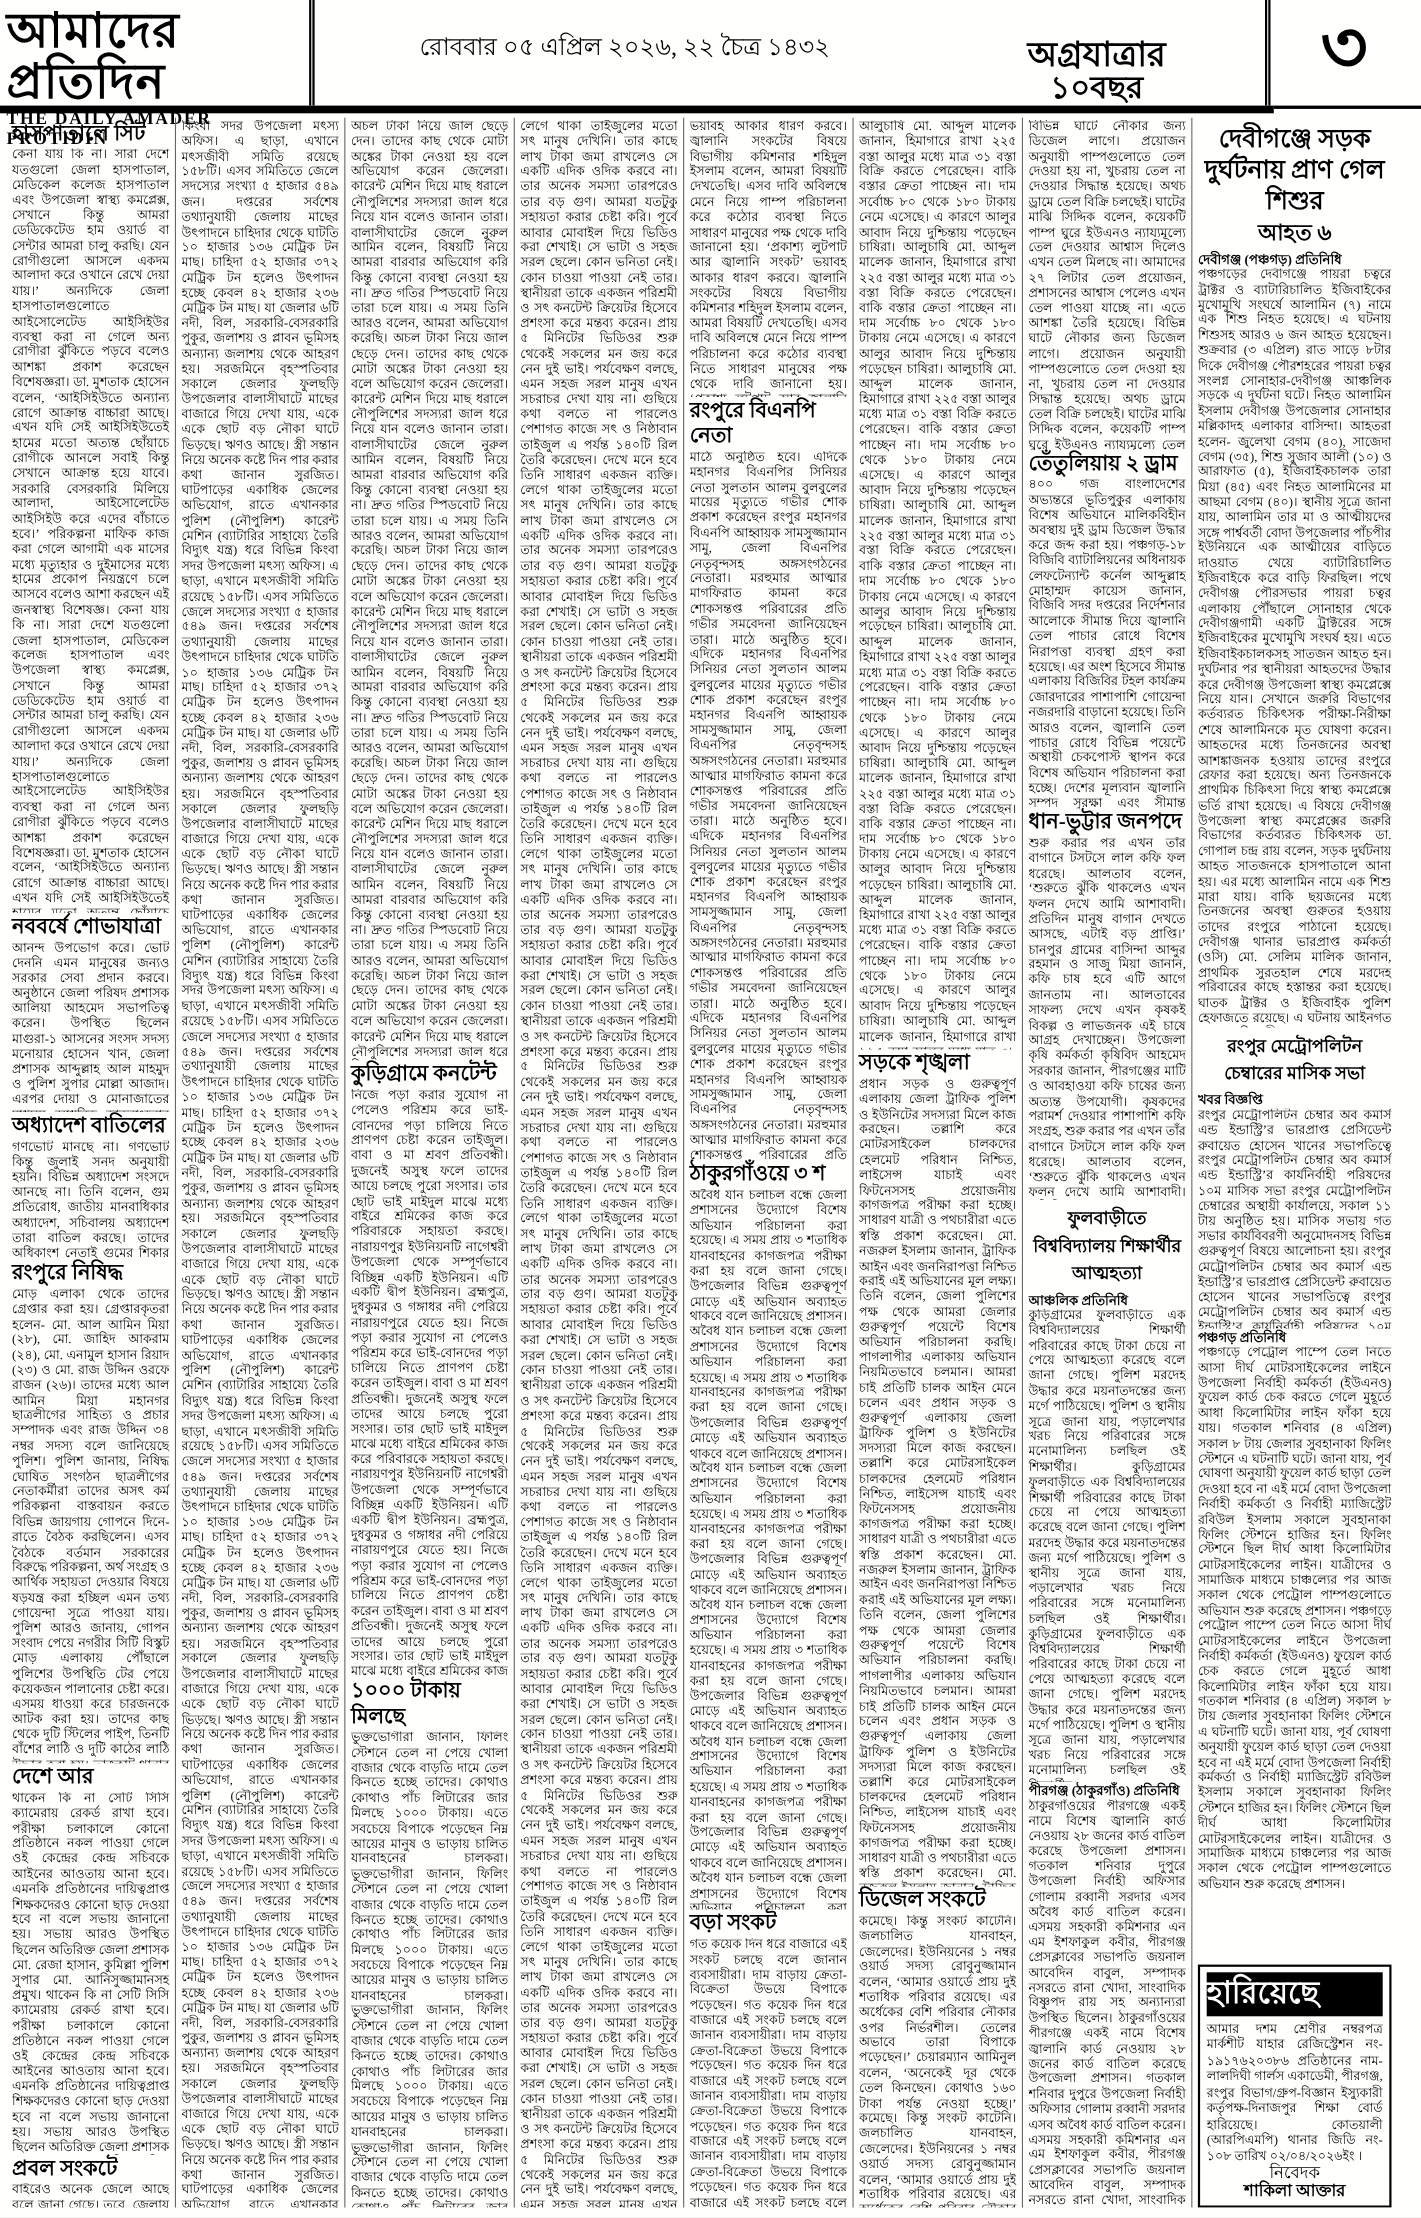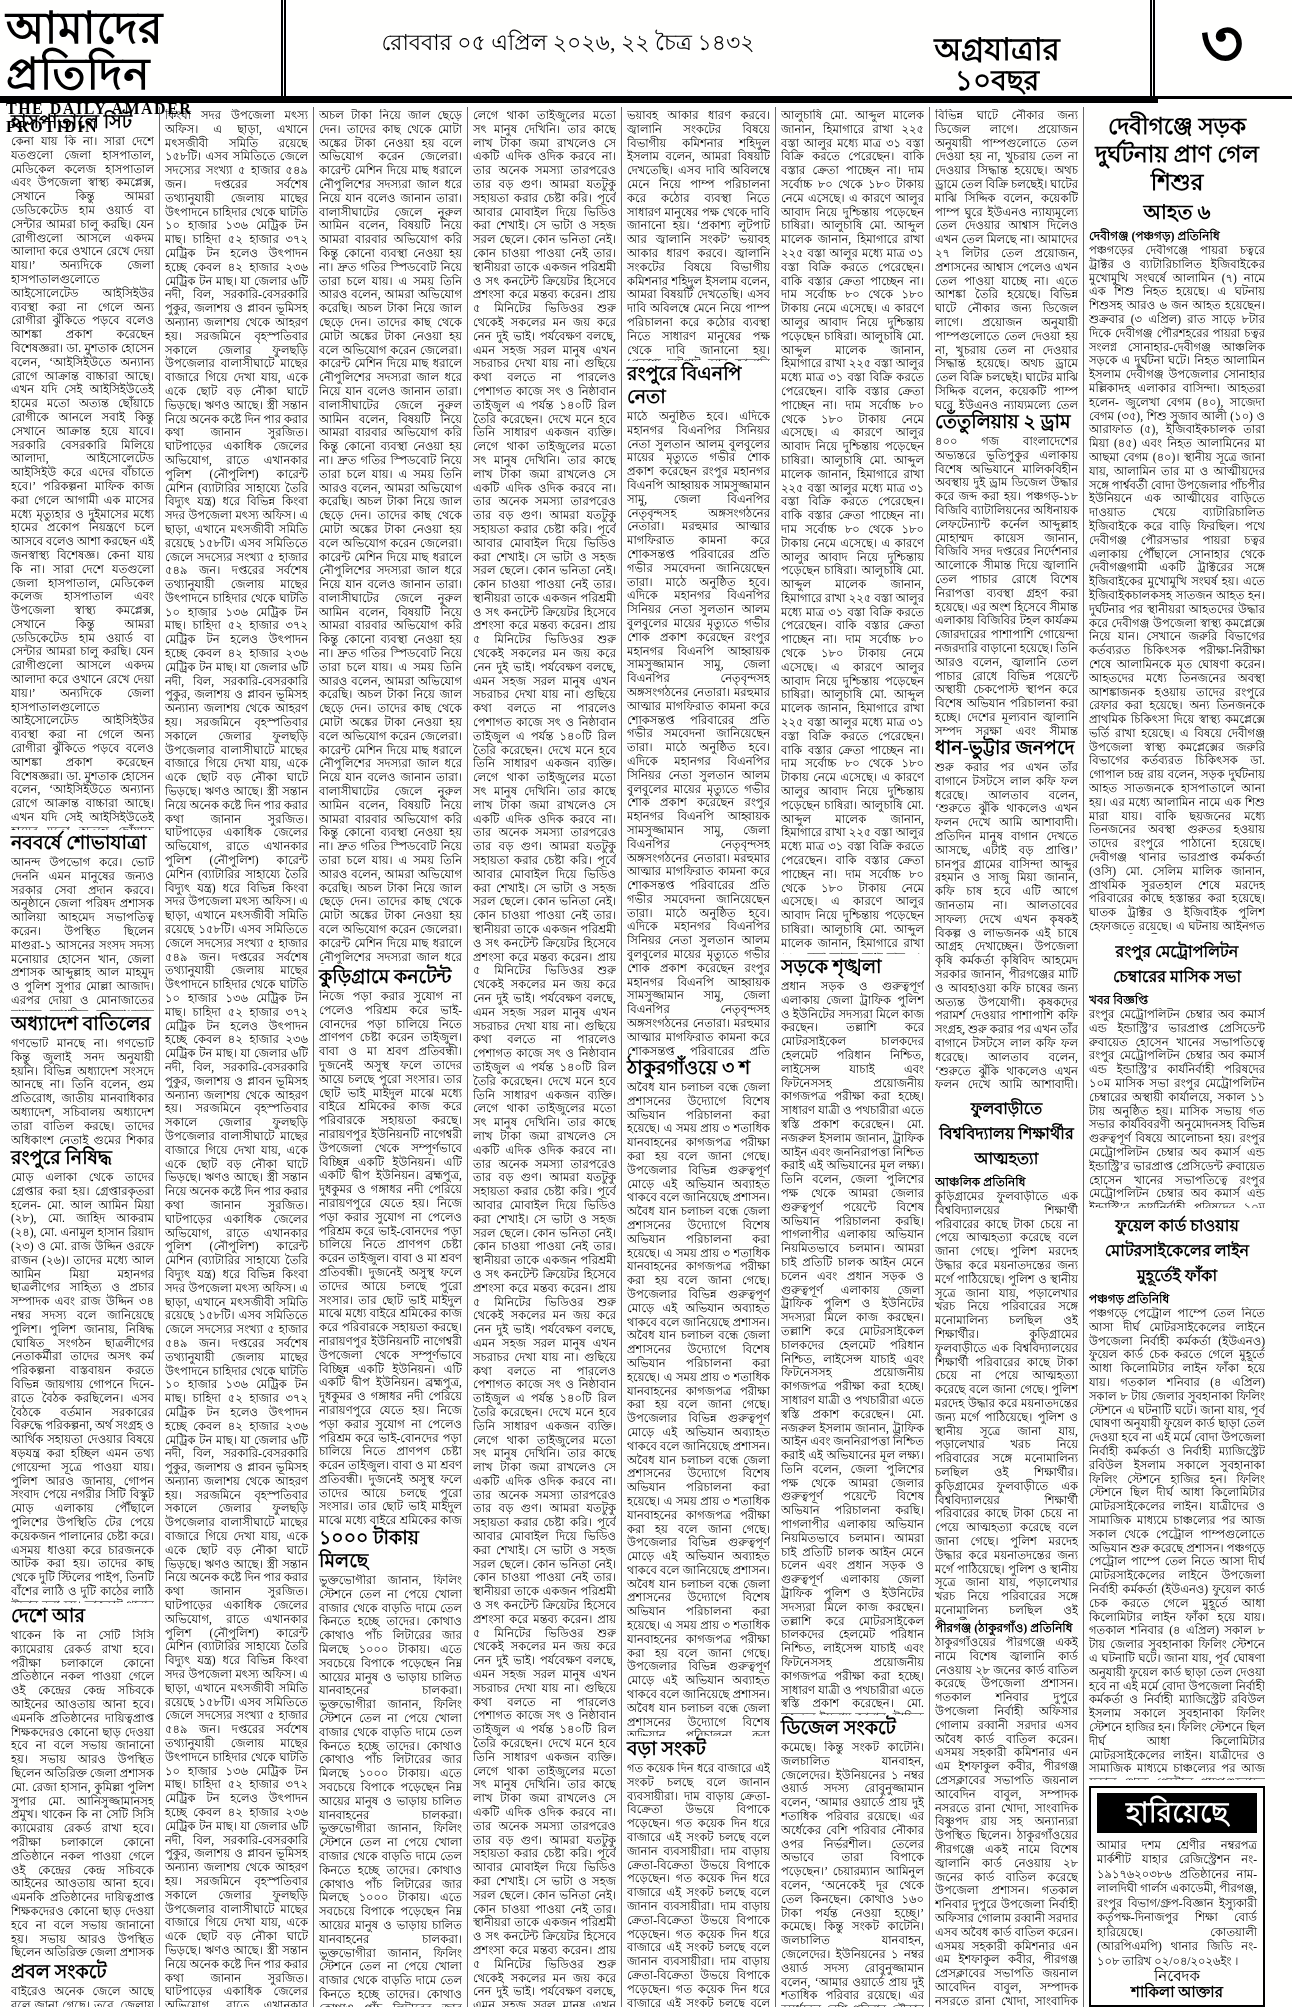--- a/index.html
+++ b/index.html
@@ -27,21 +27,21 @@
   .body{font-size:11.5px;line-height:13.8px;text-align:justify;word-break:break-word;}
   .c-head{font-size:19px;font-weight:800;line-height:23px;padding:1px 0 2px 0;flex-shrink:0;
           font-family:"Liberation Serif","DejaVu Serif",serif;}
   .d-head{text-align:center;font-weight:800;flex-shrink:0;}
   .d-lg{font-size:23px;line-height:28px;padding:4px 0 2px 0;}
   .d-sub{font-size:20px;line-height:26px;padding:0 0 3px 0;}
   .d-md{font-size:16px;line-height:25px;padding:5px 0 3px 0;}
   .byline{font-size:12px;font-weight:700;flex-shrink:0;line-height:16px;}
   
   .lost-box{border:2px solid #000;padding:5px 6px;margin-top:6px;flex-shrink:0;}
-  .banner{background:#000;color:#fff;text-align:center;font-size:28px;font-weight:800;
+  .banner{background:#000;color:#fff;text-align:left;font-size:28px;font-weight:800;
           line-height:40px;margin-bottom:5px;}
   .box-body{font-size:11.5px;line-height:14.5px;text-align:justify;}
   .box-center{text-align:center;font-size:15px;line-height:16px;}
   .box-center.b{font-weight:700;}
 </style>
 </head>
 <body>
 
 <div class="page">
 
@@ -124,21 +124,20 @@
         <div class="body fill" style="flex: 1 1 auto; overflow: hidden;">ঠাকুরগাঁওয়ের পীরগঞ্জে একই নামে বিশেষ জ্বালানি কার্ড নেওয়ায় ২৮ জনের কার্ড বাতিল করেছে উপজেলা প্রশাসন। গতকাল শনিবার দুপুরে উপজেলা নির্বাহী অফিসার গোলাম রব্বানী সরদার এসব অবৈধ কার্ড বাতিল করেন। এসময় সহকারী কমিশনার এন এম ইশফাকুল কবীর, পীরগঞ্জ প্রেসক্লাবের সভাপতি জয়নাল আবেদিন বাবুল, সম্পাদক নসরতে রানা খোদা, সাংবাদিক বিষ্ণুপদ রায় সহ অন্যান্যরা উপস্থিত ছিলেন। ঠাকুরগাঁওয়ের পীরগঞ্জে একই নামে বিশেষ জ্বালানি কার্ড নেওয়ায় ২৮ জনের কার্ড বাতিল করেছে উপজেলা প্রশাসন। গতকাল শনিবার দুপুরে উপজেলা নির্বাহী অফিসার গোলাম রব্বানী সরদার এসব অবৈধ কার্ড বাতিল করেন। এসময় সহকারী কমিশনার এন এম ইশফাকুল কবীর, পীরগঞ্জ প্রেসক্লাবের সভাপতি জয়নাল আবেদিন বাবুল, সম্পাদক নসরতে রানা খোদা, সাংবাদিক বিষ্ণুপদ রায় সহ অন্যান্যরা উপস্থিত ছিলেন।</div>
       </div>
       <div class="col rail" style="width: 176px;">
         <div class="d-head d-lg" style="flex-shrink: 0;">দেবীগঞ্জে সড়ক দুর্ঘটনায় প্রাণ গেল শিশুর</div>
         <div class="d-head d-sub" style="flex-shrink: 0;">আহত ৬</div>
         <div class="byline" style="flex-shrink: 0; height: 16px; overflow: hidden;">দেবীগঞ্জ (পঞ্চগড়) প্রতিনিধি</div>
         <div class="body fill" style="flex-shrink: 0; height: 690px; overflow: hidden;">পঞ্চগড়ের দেবীগঞ্জে পায়রা চত্বরে ট্রাক্টর ও ব্যাটারিচালিত ইজিবাইকের মুখোমুখি সংঘর্ষে আলামিন (৭) নামে এক শিশু নিহত হয়েছে। এ ঘটনায় শিশুসহ আরও ৬ জন আহত হয়েছেন। শুক্রবার (৩ এপ্রিল) রাত সাড়ে ৮টার দিকে দেবীগঞ্জ পৌরশহরের পায়রা চত্বর সংলগ্ন সোনাহার-দেবীগঞ্জ আঞ্চলিক সড়কে এ দুর্ঘটনা ঘটে। নিহত আলামিন ইসলাম দেবীগঞ্জ উপজেলার সোনাহার মল্লিকাদহ এলাকার বাসিন্দা। আহতরা হলেন- জুলেখা বেগম (৪০), সাজেদা বেগম (৩৫), শিশু সুজাব আলী (১০) ও আরাফাত (৫), ইজিবাইকচালক তারা মিয়া (৪৫) এবং নিহত আলামিনের মা আছমা বেগম (৪০)। স্থানীয় সূত্রে জানা যায়, আলামিন তার মা ও আত্মীয়দের সঙ্গে পার্শ্ববর্তী বোদা উপজেলার পাঁচপীর ইউনিয়নে এক আত্মীয়ের বাড়িতে দাওয়াত খেয়ে ব্যাটারিচালিত ইজিবাইকে করে বাড়ি ফিরছিল। পথে দেবীগঞ্জ পৌরসভার পায়রা চত্বর এলাকায় পৌঁছালে সোনাহার থেকে দেবীগঞ্জগামী একটি ট্রাক্টরের সঙ্গে ইজিবাইকের মুখোমুখি সংঘর্ষ হয়। এতে ইজিবাইকচালকসহ সাতজন আহত হন। দুর্ঘটনার পর স্থানীয়রা আহতদের উদ্ধার করে দেবীগঞ্জ উপজেলা স্বাস্থ্য কমপ্লেক্সে নিয়ে যান। সেখানে জরুরি বিভাগের কর্তব্যরত চিকিৎসক পরীক্ষা-নিরীক্ষা শেষে আলামিনকে মৃত ঘোষণা করেন। আহতদের মধ্যে তিনজনের অবস্থা আশঙ্কাজনক হওয়ায় তাদের রংপুরে রেফার করা হয়েছে। অন্য তিনজনকে প্রাথমিক চিকিৎসা দিয়ে স্বাস্থ্য কমপ্লেক্সে ভর্তি রাখা হয়েছে। এ বিষয়ে দেবীগঞ্জ উপজেলা স্বাস্থ্য কমপ্লেক্সের জরুরি বিভাগের কর্তব্যরত চিকিৎসক ডা. গোপাল চন্দ্র রায় বলেন, সড়ক দুর্ঘটনায় আহত সাতজনকে হাসপাতালে আনা হয়। এর মধ্যে আলামিন নামে এক শিশু মারা যায়। বাকি ছয়জনের মধ্যে তিনজনের অবস্থা গুরুতর হওয়ায় তাদের রংপুরে পাঠানো হয়েছে। দেবীগঞ্জ থানার ভারপ্রাপ্ত কর্মকর্তা (ওসি) মো. সেলিম মালিক জানান, প্রাথমিক সুরতহাল শেষে মরদেহ পরিবারের কাছে হস্তান্তর করা হয়েছে। ঘাতক ট্রাক্টর ও ইজিবাইক পুলিশ হেফাজতে রয়েছে। এ ঘটনায় আইনগত ব্যবস্থা প্রক্রিয়াধীন।</div>
         <div class="d-head d-md" style="flex-shrink: 0;">রংপুর মেট্রোপলিটন চেম্বারের মাসিক সভা</div>
         <div class="byline" style="flex-shrink: 0; height: 16px; overflow: hidden;">খবর বিজ্ঞপ্তি</div>
         <div class="body fill" style="flex-shrink: 0; height: 200px; overflow: hidden;">রংপুর মেট্রোপলিটন চেম্বার অব কমার্স এন্ড ইন্ডাস্ট্রি’র ভারপ্রাপ্ত প্রেসিডেন্ট রুবায়েত হোসেন খানের সভাপতিত্বে রংপুর মেট্রোপলিটন চেম্বার অব কমার্স এন্ড ইন্ডাস্ট্রি’র কার্যনির্বাহী পরিষদের ১০ম মাসিক সভা রংপুর মেট্রোপলিটন চেম্বারের অস্থায়ী কার্যালয়ে, সকাল ১১ টায় অনুষ্ঠিত হয়। মাসিক সভায় গত সভার কার্যবিবরণী অনুমোদনসহ বিভিন্ন গুরুত্বপূর্ণ বিষয়ে আলোচনা হয়। রংপুর মেট্রোপলিটন চেম্বার অব কমার্স এন্ড ইন্ডাস্ট্রি’র ভারপ্রাপ্ত প্রেসিডেন্ট রুবায়েত হোসেন খানের সভাপতিত্বে রংপুর মেট্রোপলিটন চেম্বার অব কমার্স এন্ড ইন্ডাস্ট্রি’র কার্যনির্বাহী পরিষদের ১০ম মাসিক সভা রংপুর মেট্রোপলিটন চেম্বারের অস্থায়ী কার্যালয়ে, সকাল ১১ টায় অনুষ্ঠিত হয়। মাসিক সভায় গত সভার কার্যবিবরণী অনুমোদনসহ বিভিন্ন গুরুত্বপূর্ণ বিষয়ে আলোচনা হয়।</div>
-        <div class="d-head d-md" style="flex-shrink: 0;">ফুয়েল কার্ড চাওয়ায় মোটরসাইকেলের লাইন মুহূর্তেই ফাঁকা</div>
         <div class="byline" style="flex-shrink: 0; height: 16px; overflow: hidden;">পঞ্চগড় প্রতিনিধি</div>
         <div class="body fill" style="flex: 1 1 auto; overflow: hidden;">পঞ্চগড়ে পেট্রোল পাম্পে তেল নিতে আসা দীর্ঘ মোটরসাইকেলের লাইনে উপজেলা নির্বাহী কর্মকর্তা (ইউএনও) ফুয়েল কার্ড চেক করতে গেলে মুহূর্তে আধা কিলোমিটার লাইন ফাঁকা হয়ে যায়। গতকাল শনিবার (৪ এপ্রিল) সকাল ৮ টায় জেলার সুবহানাকা ফিলিং স্টেশনে এ ঘটনাটি ঘটে। জানা যায়, পূর্ব ঘোষণা অনুযায়ী ফুয়েল কার্ড ছাড়া তেল দেওয়া হবে না এই মর্মে বোদা উপজেলা নির্বাহী কর্মকর্তা ও নির্বাহী ম্যাজিস্ট্রেট রবিউল ইসলাম সকালে সুবহানাকা ফিলিং স্টেশনে হাজির হন। ফিলিং স্টেশনে ছিল দীর্ঘ আধা কিলোমিটার মোটরসাইকেলের লাইন। যাত্রীদের ও সামাজিক মাধ্যমে চাঞ্চল্যের পর আজ সকাল থেকে পেট্রোল পাম্পগুলোতে অভিযান শুরু করেছে প্রশাসন। পঞ্চগড়ে পেট্রোল পাম্পে তেল নিতে আসা দীর্ঘ মোটরসাইকেলের লাইনে উপজেলা নির্বাহী কর্মকর্তা (ইউএনও) ফুয়েল কার্ড চেক করতে গেলে মুহূর্তে আধা কিলোমিটার লাইন ফাঁকা হয়ে যায়। গতকাল শনিবার (৪ এপ্রিল) সকাল ৮ টায় জেলার সুবহানাকা ফিলিং স্টেশনে এ ঘটনাটি ঘটে। জানা যায়, পূর্ব ঘোষণা অনুযায়ী ফুয়েল কার্ড ছাড়া তেল দেওয়া হবে না এই মর্মে বোদা উপজেলা নির্বাহী কর্মকর্তা ও নির্বাহী ম্যাজিস্ট্রেট রবিউল ইসলাম সকালে সুবহানাকা ফিলিং স্টেশনে হাজির হন। ফিলিং স্টেশনে ছিল দীর্ঘ আধা কিলোমিটার মোটরসাইকেলের লাইন। যাত্রীদের ও সামাজিক মাধ্যমে চাঞ্চল্যের পর আজ সকাল থেকে পেট্রোল পাম্পগুলোতে অভিযান শুরু করেছে প্রশাসন।</div>
         <div class="lost-box" style="flex-shrink: 0;">
           <div class="banner">হারিয়েছে</div>
           <div class="box-body">আমার দশম শ্রেণীর নম্বরপত্র মার্কশীট যাহার রেজিস্ট্রেশন নং- ১৯১৭৬২০৩৮৬ প্রতিষ্ঠানের নাম- লালদিঘী গার্লস একাডেমী, পীরগঞ্জ, রংপুর বিভাগ/গ্রুপ-বিজ্ঞান ইস্যুকারী কর্তৃপক্ষ-দিনাজপুর শিক্ষা বোর্ড হারিয়েছে। কোতয়ালী (আরপিএমপি) থানার জিডি নং- ১০৮ তারিখ ০২/০৪/২০২৬ইং ।</div>
           <div class="box-center">নিবেদক</div>
           <div class="box-center b">শাকিলা আক্তার</div>
         </div>
       </div>
     </div>

